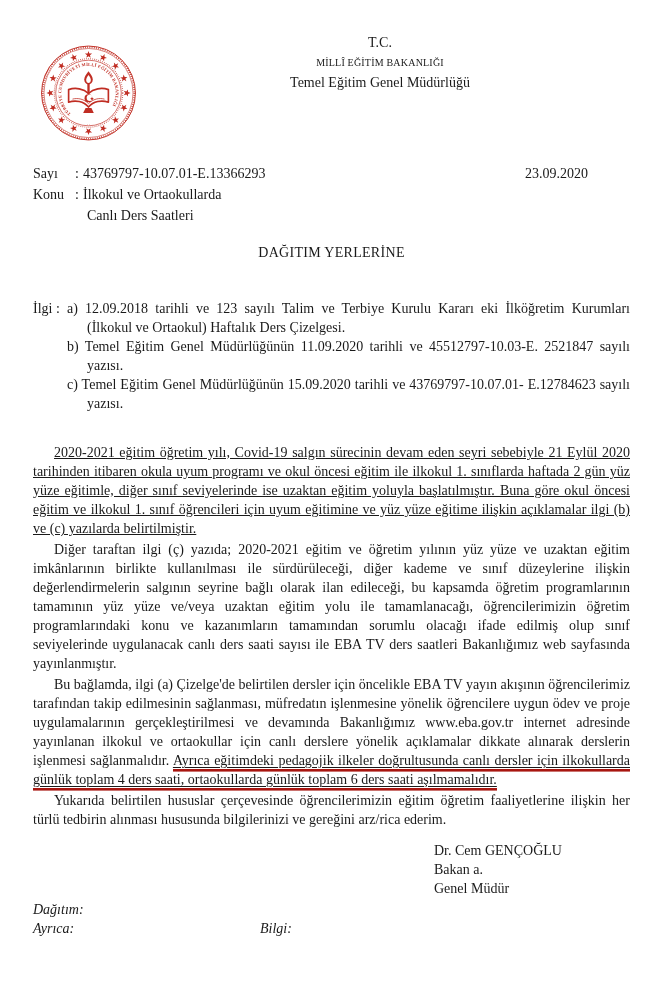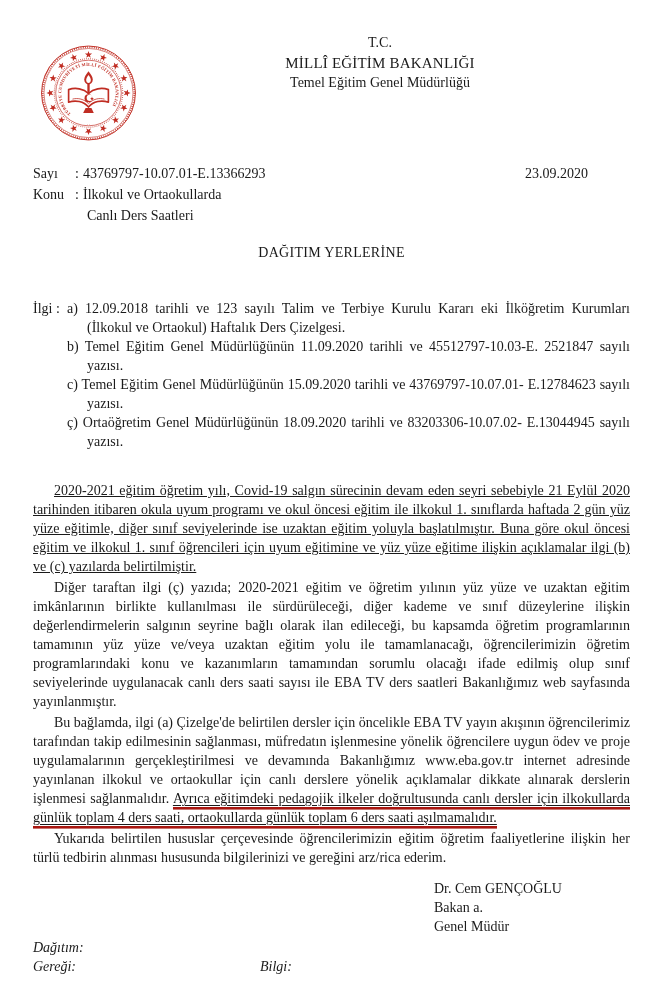--- a/index.html
+++ b/index.html
@@ -9,21 +9,21 @@
     font-size: 14px; color: #1a1a1a;
   }
   .page {
     position: relative; width: 660px; height: 989px;
     box-sizing: border-box; padding: 0 30px 0 33px;
     overflow: hidden; background: #ffffff;
   }
   
   .seal { position: absolute; left: 40px; top: 40px; width: 97px; height: 106px; }
   .header-text { padding-top: 33px; padding-left: 97px; text-align: center; line-height: 20px; }
-  .header-text .ministry { font-size: 15px; letter-spacing: 0.2px; }
+  .header-text .ministry { font-size: 10px; letter-spacing: 0.2px; }
   
   .meta { margin-top: 70px; line-height: 21px; position: relative; font-family: Liberation Serif, serif; }
   .meta-row { display: flex; }
   .meta-label { width: 42px; flex: none; }
   .meta-colon { width: 8px; flex: none; }
   .meta-indent { margin-left: 54px; }
   .doc-date { position: absolute; top: 0; right: 42px; }
   
   .recipient { margin-top: 17px; text-align: center; line-height: 20px; letter-spacing: 0.3px; }
   
@@ -136,40 +136,36 @@
         <span>12.09.2018 tarihli ve 123 sayılı Talim ve Terbiye Kurulu Kararı eki İlköğretim Kurumları (İlkokul ve Ortaokul) Haftalık Ders Çizelgesi.</span>
       </div>
       <div class="ref-item">
         <span>b)</span>
         <span>Temel Eğitim Genel Müdürlüğünün 11.09.2020 tarihli ve 45512797-10.03-E. 2521847 sayılı yazısı.</span>
       </div>
       <div class="ref-item">
         <span>c)</span>
         <span>Temel Eğitim Genel Müdürlüğünün 15.09.2020 tarihli ve 43769797-10.07.01- E.12784623 sayılı yazısı.</span>
       </div>
-      <div class="ref-item">
-        <span>ç)</span>
-        <span>Ortaöğretim Genel Müdürlüğünün 18.09.2020 tarihli ve 83203306-10.07.02- E.13044945 sayılı yazısı.</span>
-      </div>
     </div>
   </div>
 
   <p class="body-par first">2020-2021 eğitim öğretim yılı, Covid-19 salgın sürecinin devam eden seyri sebebiyle 21 Eylül 2020 tarihinden itibaren okula uyum programı ve okul öncesi eğitim ile ilkokul 1. sınıflarda haftada 2 gün yüz yüze eğitimle, diğer sınıf seviyelerinde ise uzaktan eğitim yoluyla başlatılmıştır. Buna göre okul öncesi eğitim ve ilkokul 1. sınıf öğrencileri için uyum eğitimine ve yüz yüze eğitime ilişkin açıklamalar ilgi (b) ve (c) yazılarda belirtilmiştir.</p>
   <p class="body-par">Diğer taraftan ilgi (ç) yazıda; 2020-2021 eğitim ve öğretim yılının yüz yüze ve uzaktan eğitim imkânlarının birlikte kullanılması ile sürdürüleceği, diğer kademe ve sınıf düzeylerine ilişkin değerlendirmelerin salgının seyrine bağlı olarak ilan edileceği, bu kapsamda öğretim programlarının tamamının yüz yüze ve/veya uzaktan eğitim yolu ile tamamlanacağı, öğrencilerimizin öğretim programlarındaki konu ve kazanımların tamamından sorumlu olacağı ifade edilmiş olup sınıf seviyelerinde uygulanacak canlı ders saati sayısı ile EBA TV ders saatleri Bakanlığımız web sayfasında yayınlanmıştır.</p>
   <p class="body-par"><span>Bu bağlamda, ilgi (a) Çizelge'de belirtilen dersler için öncelikle EBA TV yayın akışının öğrencilerimiz tarafından takip edilmesinin sağlanması, müfredatın işlenmesine yönelik öğrencilere uygun ödev ve proje uygulamalarının gerçekleştirilmesi ve devamında Bakanlığımız www.eba.gov.tr internet adresinde yayınlanan ilkokul ve ortaokullar için canlı derslere yönelik açıklamalar dikkate alınarak derslerin işlenmesi sağlanmalıdır.</span>
     <span class="red-underline">Ayrıca eğitimdeki pedagojik ilkeler doğrultusunda canlı dersler için ilkokullarda günlük toplam 4 ders saati, ortaokullarda günlük toplam 6 ders saati aşılmamalıdır.</span></p>
   <p class="body-par">Yukarıda belirtilen hususlar çerçevesinde öğrencilerimizin eğitim öğretim faaliyetlerine ilişkin her türlü tedbirin alınması hususunda bilgilerinizi ve gereğini arz/rica ederim.</p>
 
   <div class="sig-block">
     <div>Dr. Cem GENÇOĞLU</div>
     <div>Bakan a.</div>
     <div>Genel Müdür</div>
   </div>
 
   <div class="footer">
     <div>Dağıtım:</div>
     <div class="footer-row">
-      <div class="geregi-col">Gereği:</div>
+      <div class="geregi-col">Ayrıca:</div>
       <div>Bilgi:</div>
     </div>
   </div>
 
 </div>
 
 </body></html>

